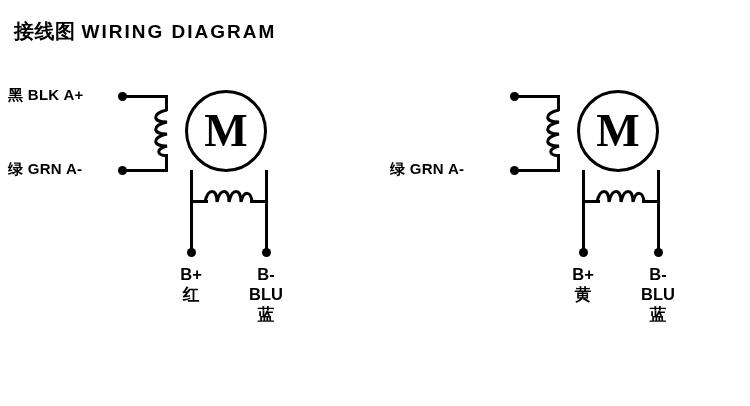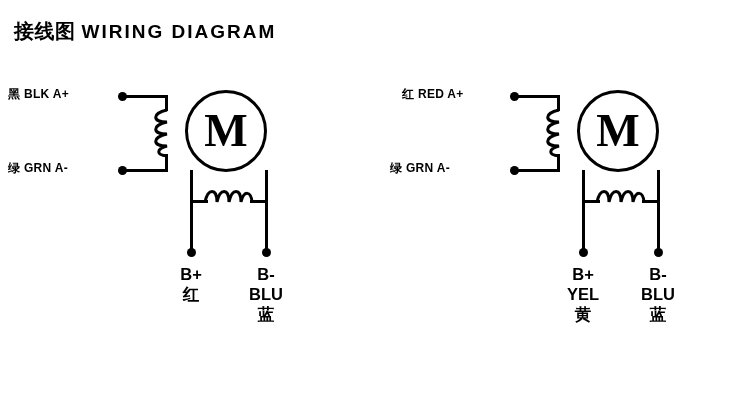--- a/index.html
+++ b/index.html
@@ -45,21 +45,21 @@
     top: 60px;
     width: 360px;
     height: 300px;
   }
   .diagram.left  { left: 0px; }
   .diagram.right { left: 382px; }
 
   
   .lead-label {
     position: absolute;
-    font-size: 12px;
+    font-size: 15px;
     font-weight: bold;
     white-space: nowrap;
     letter-spacing: 0.3px;
   }
   .lead-label.top    { top: 26px; }
   .lead-label.bottom { top: 100px; }
 
   
   .wire {
     position: absolute;
@@ -166,21 +166,20 @@
     </div>
     <div class="bottom-label" style="left:231px; top:204px;">
       <div>B-</div>
       <div>BLU</div>
       <div>蓝</div>
     </div>
   </div>
 
   <div class="diagram right">
 
-    <div class="lead-label top" style="left:20px;">红 RED  A+</div>
     <div class="lead-label bottom" style="left:8px;">绿 GRN  A-</div>
 
     <div class="dot" style="left:128px; top:32px;"></div>
     <div class="dot" style="left:128px; top:106px;"></div>
 
     <div class="wire h" style="left:132px; top:35px; width:46px;"></div>
     <div class="wire h" style="left:132px; top:109px; width:46px;"></div>
 
     <div class="wire v" style="left:175px; top:35px; height:16px;"></div>
     <div class="wire v" style="left:175px; top:94px; height:18px;"></div>
@@ -204,21 +203,20 @@
     </svg>
 
     <div class="wire v" style="left:200px; top:140px; height:50px;"></div>
     <div class="wire v" style="left:275px; top:140px; height:50px;"></div>
 
     <div class="dot" style="left:197px; top:188px;"></div>
     <div class="dot" style="left:272px; top:188px;"></div>
 
     <div class="bottom-label" style="left:166px; top:204px;">
       <div>B+</div>
-      <div>YEL</div>
       <div>黄</div>
     </div>
     <div class="bottom-label" style="left:241px; top:204px;">
       <div>B-</div>
       <div>BLU</div>
       <div>蓝</div>
     </div>
   </div>
 
 </div>

